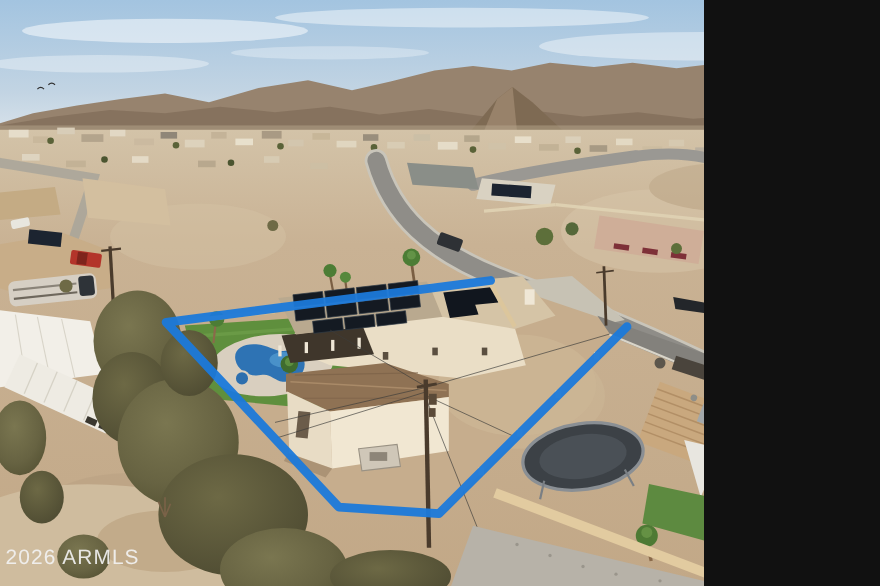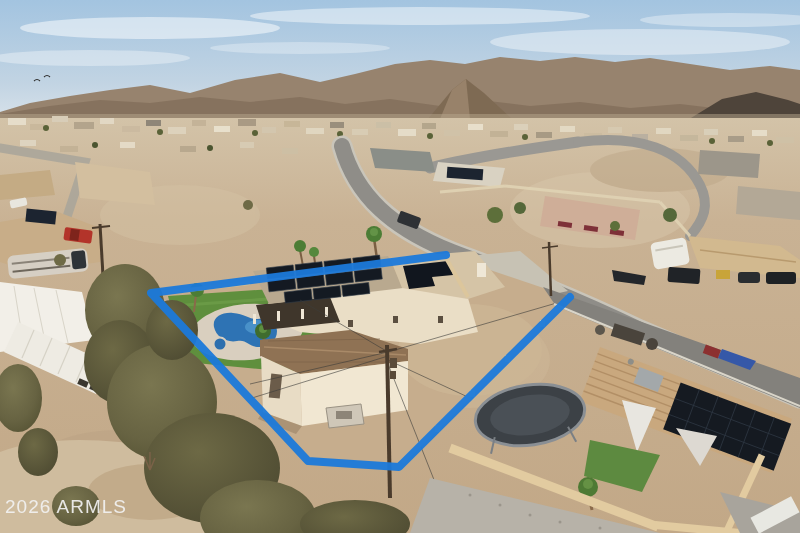--- a/index.html
+++ b/index.html
@@ -1,16 +1,16 @@
 <!DOCTYPE html>
 <html><head>
 <meta charset="utf-8">
 <style>
   html,body{margin:0;padding:0;background:#111;}
-  .stage{position:relative;width:800px;height:533px;overflow:hidden;background:#0369a1;}
+  .stage{position:relative;width:640px;height:533px;overflow:hidden;background:#0369a1;}
   svg{display:block}
   .wm{font-family:"Liberation Sans","DejaVu Sans",sans-serif;font-weight:400;letter-spacing:1px;}
 </style>
 </head>
 <body>
 
 <div class="stage">
 <svg width="800" height="533" viewBox="0 0 800 533" xmlns="http://www.w3.org/2000/svg">
   <defs>
     <linearGradient id="sky" x1="0" y1="0" x2="0" y2="1">

